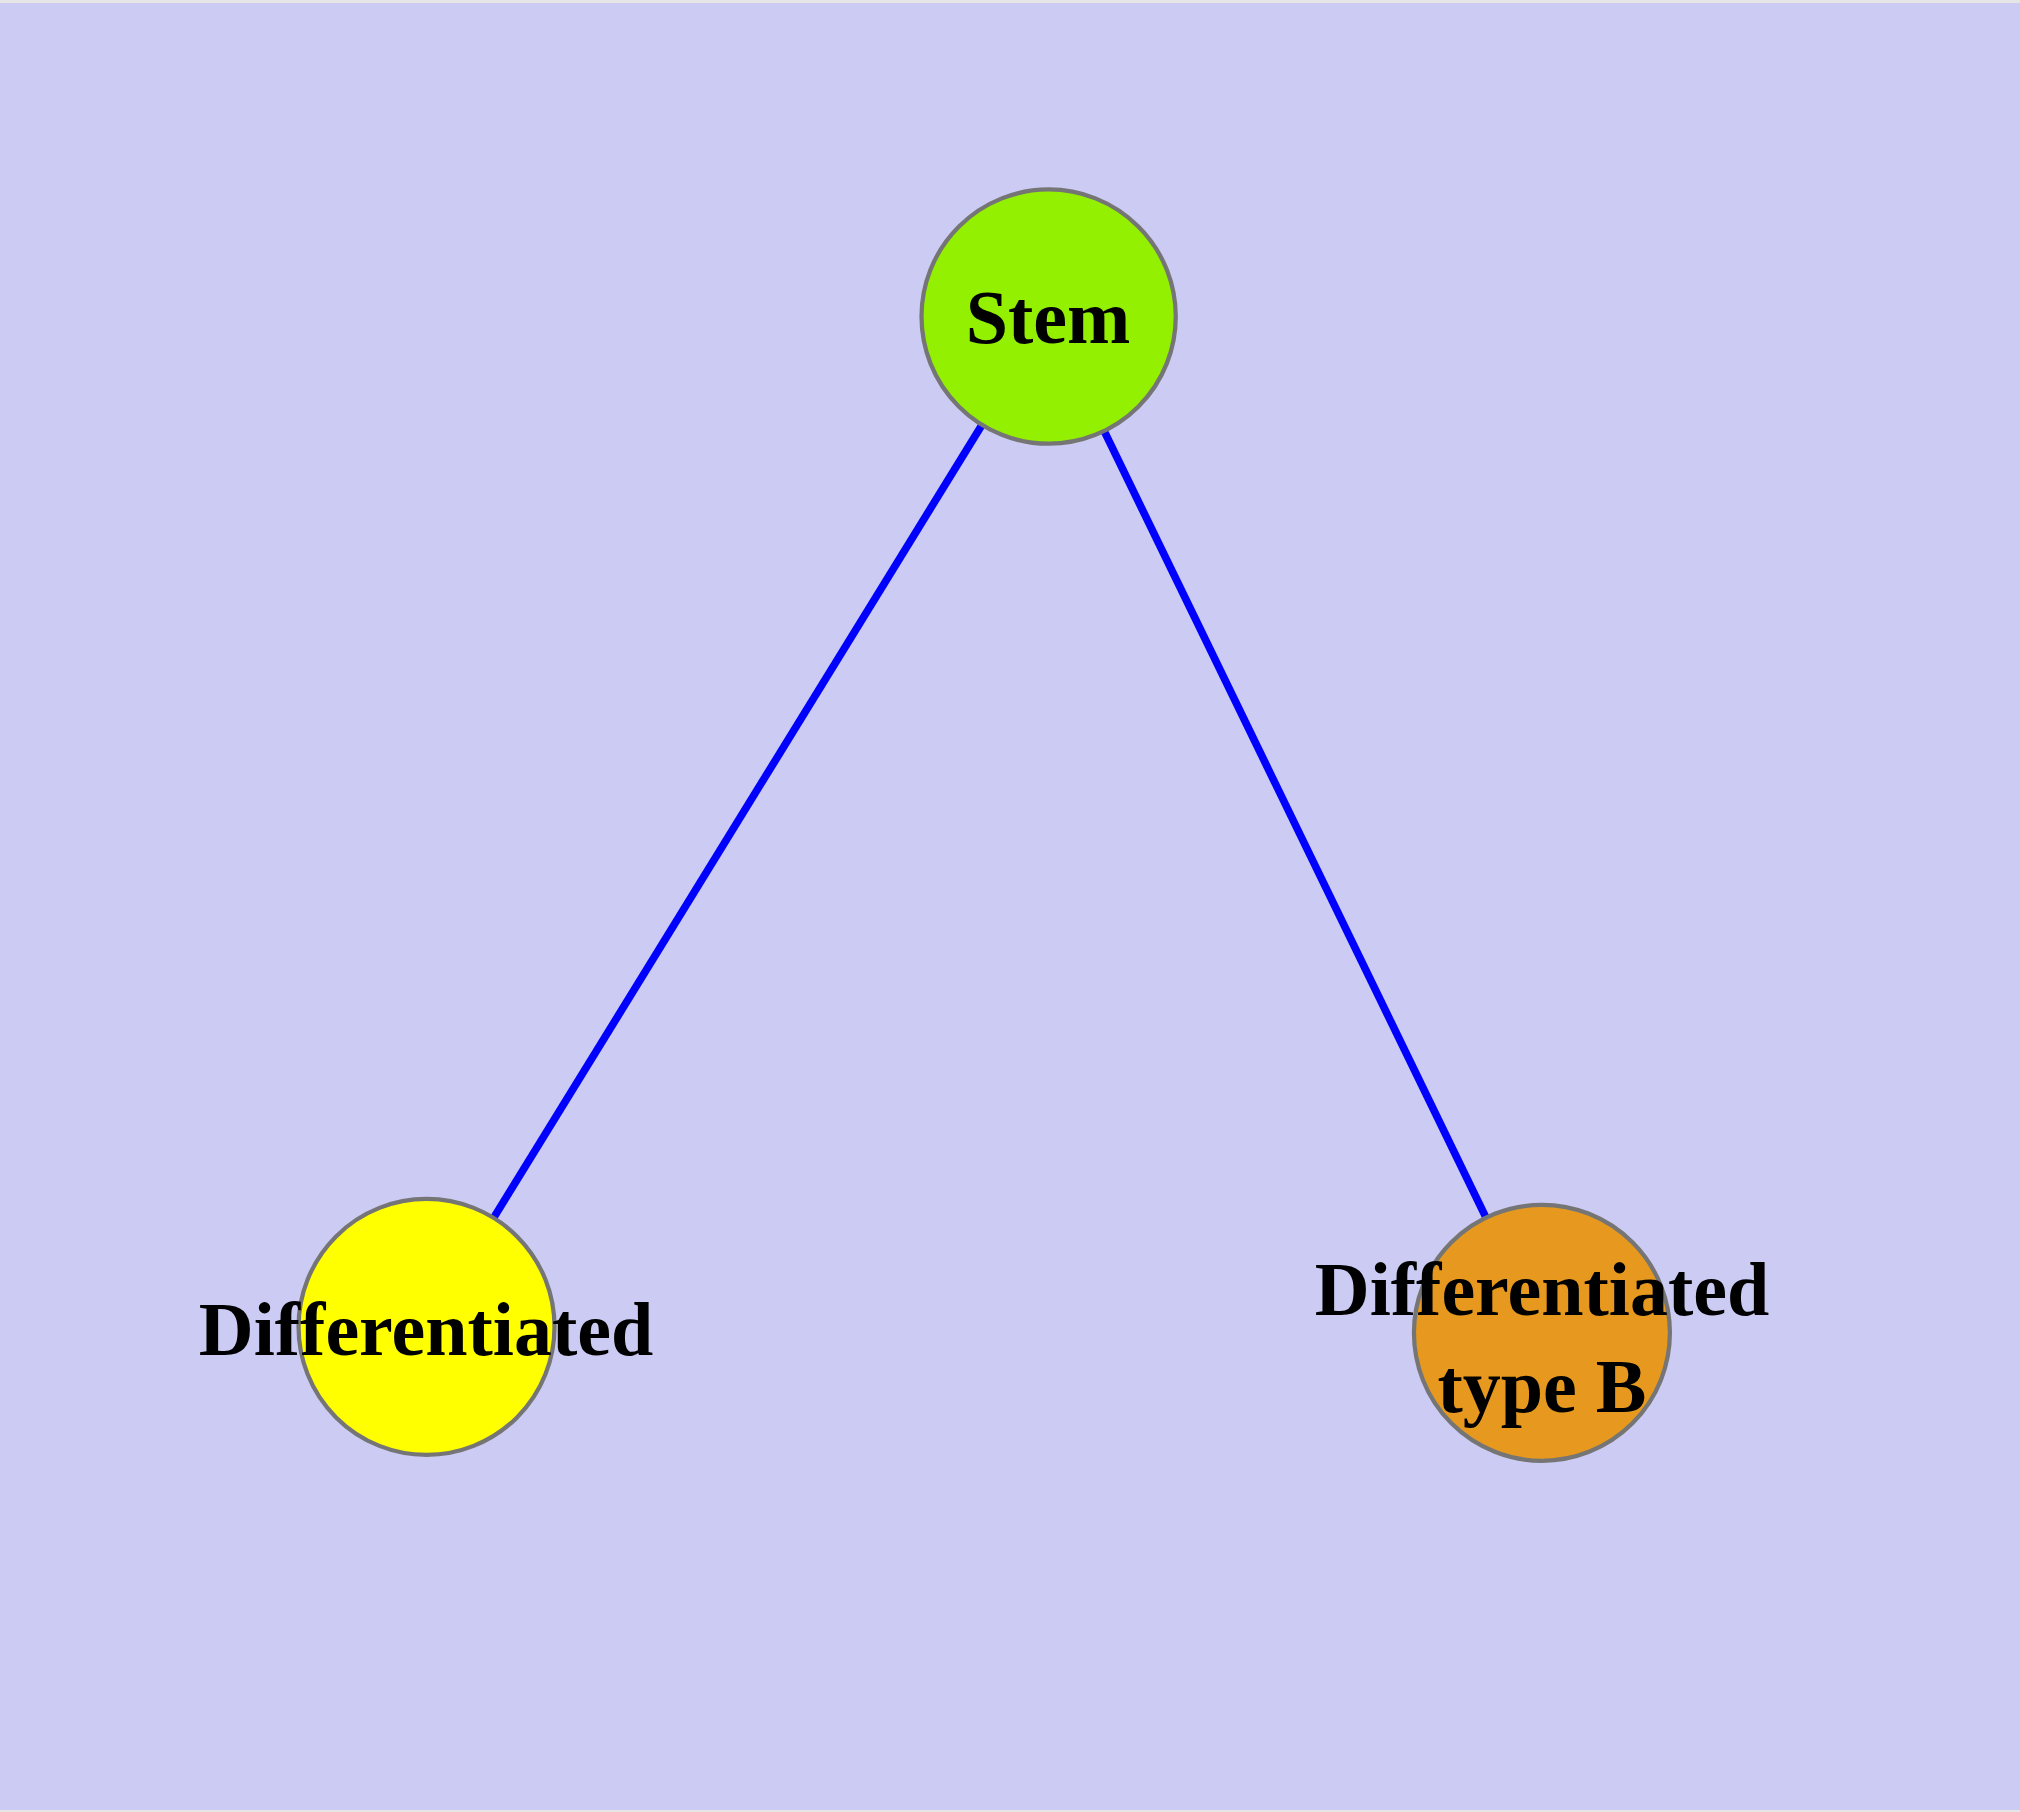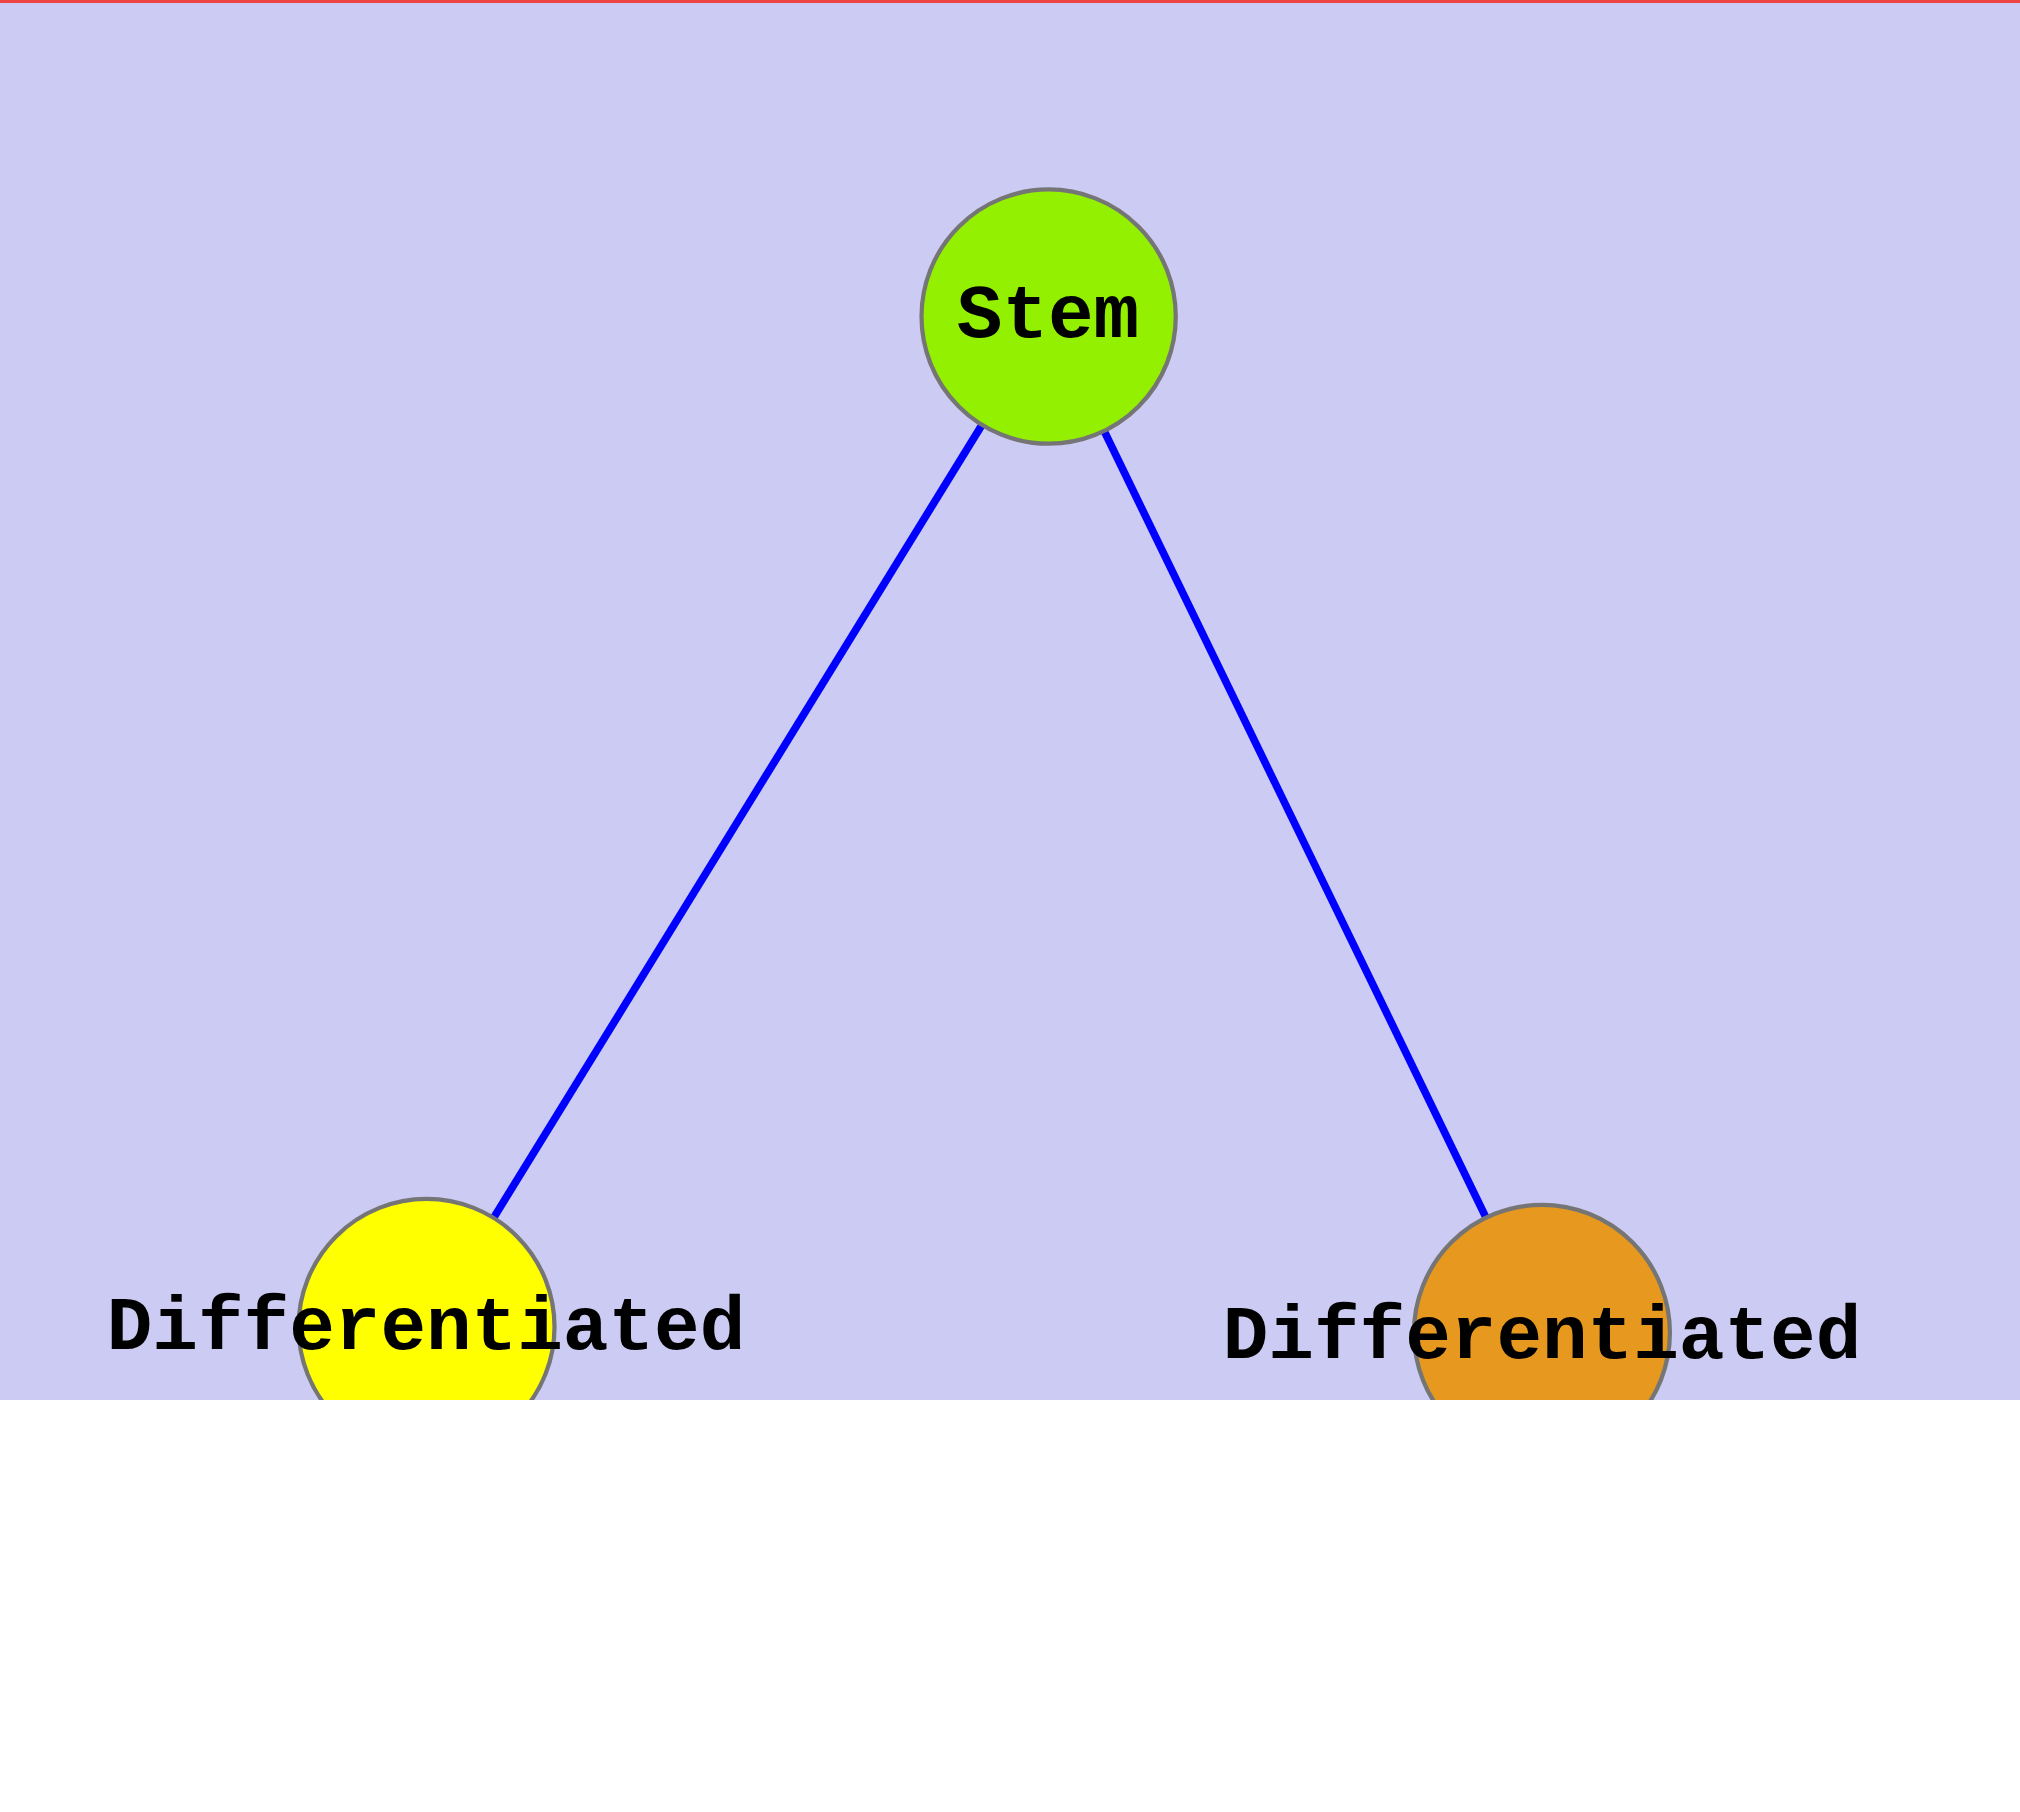--- a/index.html
+++ b/index.html
@@ -3,24 +3,24 @@
 <meta charset="utf-8">
 <style>
   html, body {
     margin: 0;
     padding: 0;
     background: #ffffff;
   }
   #figure {
     position: relative;
     width: 2021px;
-    height: 1400px;
-    background: #ef4444;
+    height: 1812px;
+    background: #e5e5e5;
     overflow: hidden;
-    font-family: Liberation Mono, monospace;
+    font-family: Liberation Serif, serif;
   }
   #panel {
     position: absolute;
     left: 0;
     top: 2.5px;
     width: 2021px;
     height: 1807px;
     background: #CBCBF3;
   }
   #graph-svg {
@@ -72,17 +72,18 @@
     <div class="node-label" style="left:1048px; top:314px;">
       <span class="label-line">Stem</span>
     </div>
 
     <div class="node-label" style="left:426px; top:1326px;">
       <span class="label-line">Differentiated</span>
     </div>
 
     <div class="node-label" style="left:1542px; top:1335px;">
       <span class="label-line">Differentiated</span>
+      <span class="label-line">type B</span>
     </div>
 
   </div>
 </div>
 
 
 </body></html>

